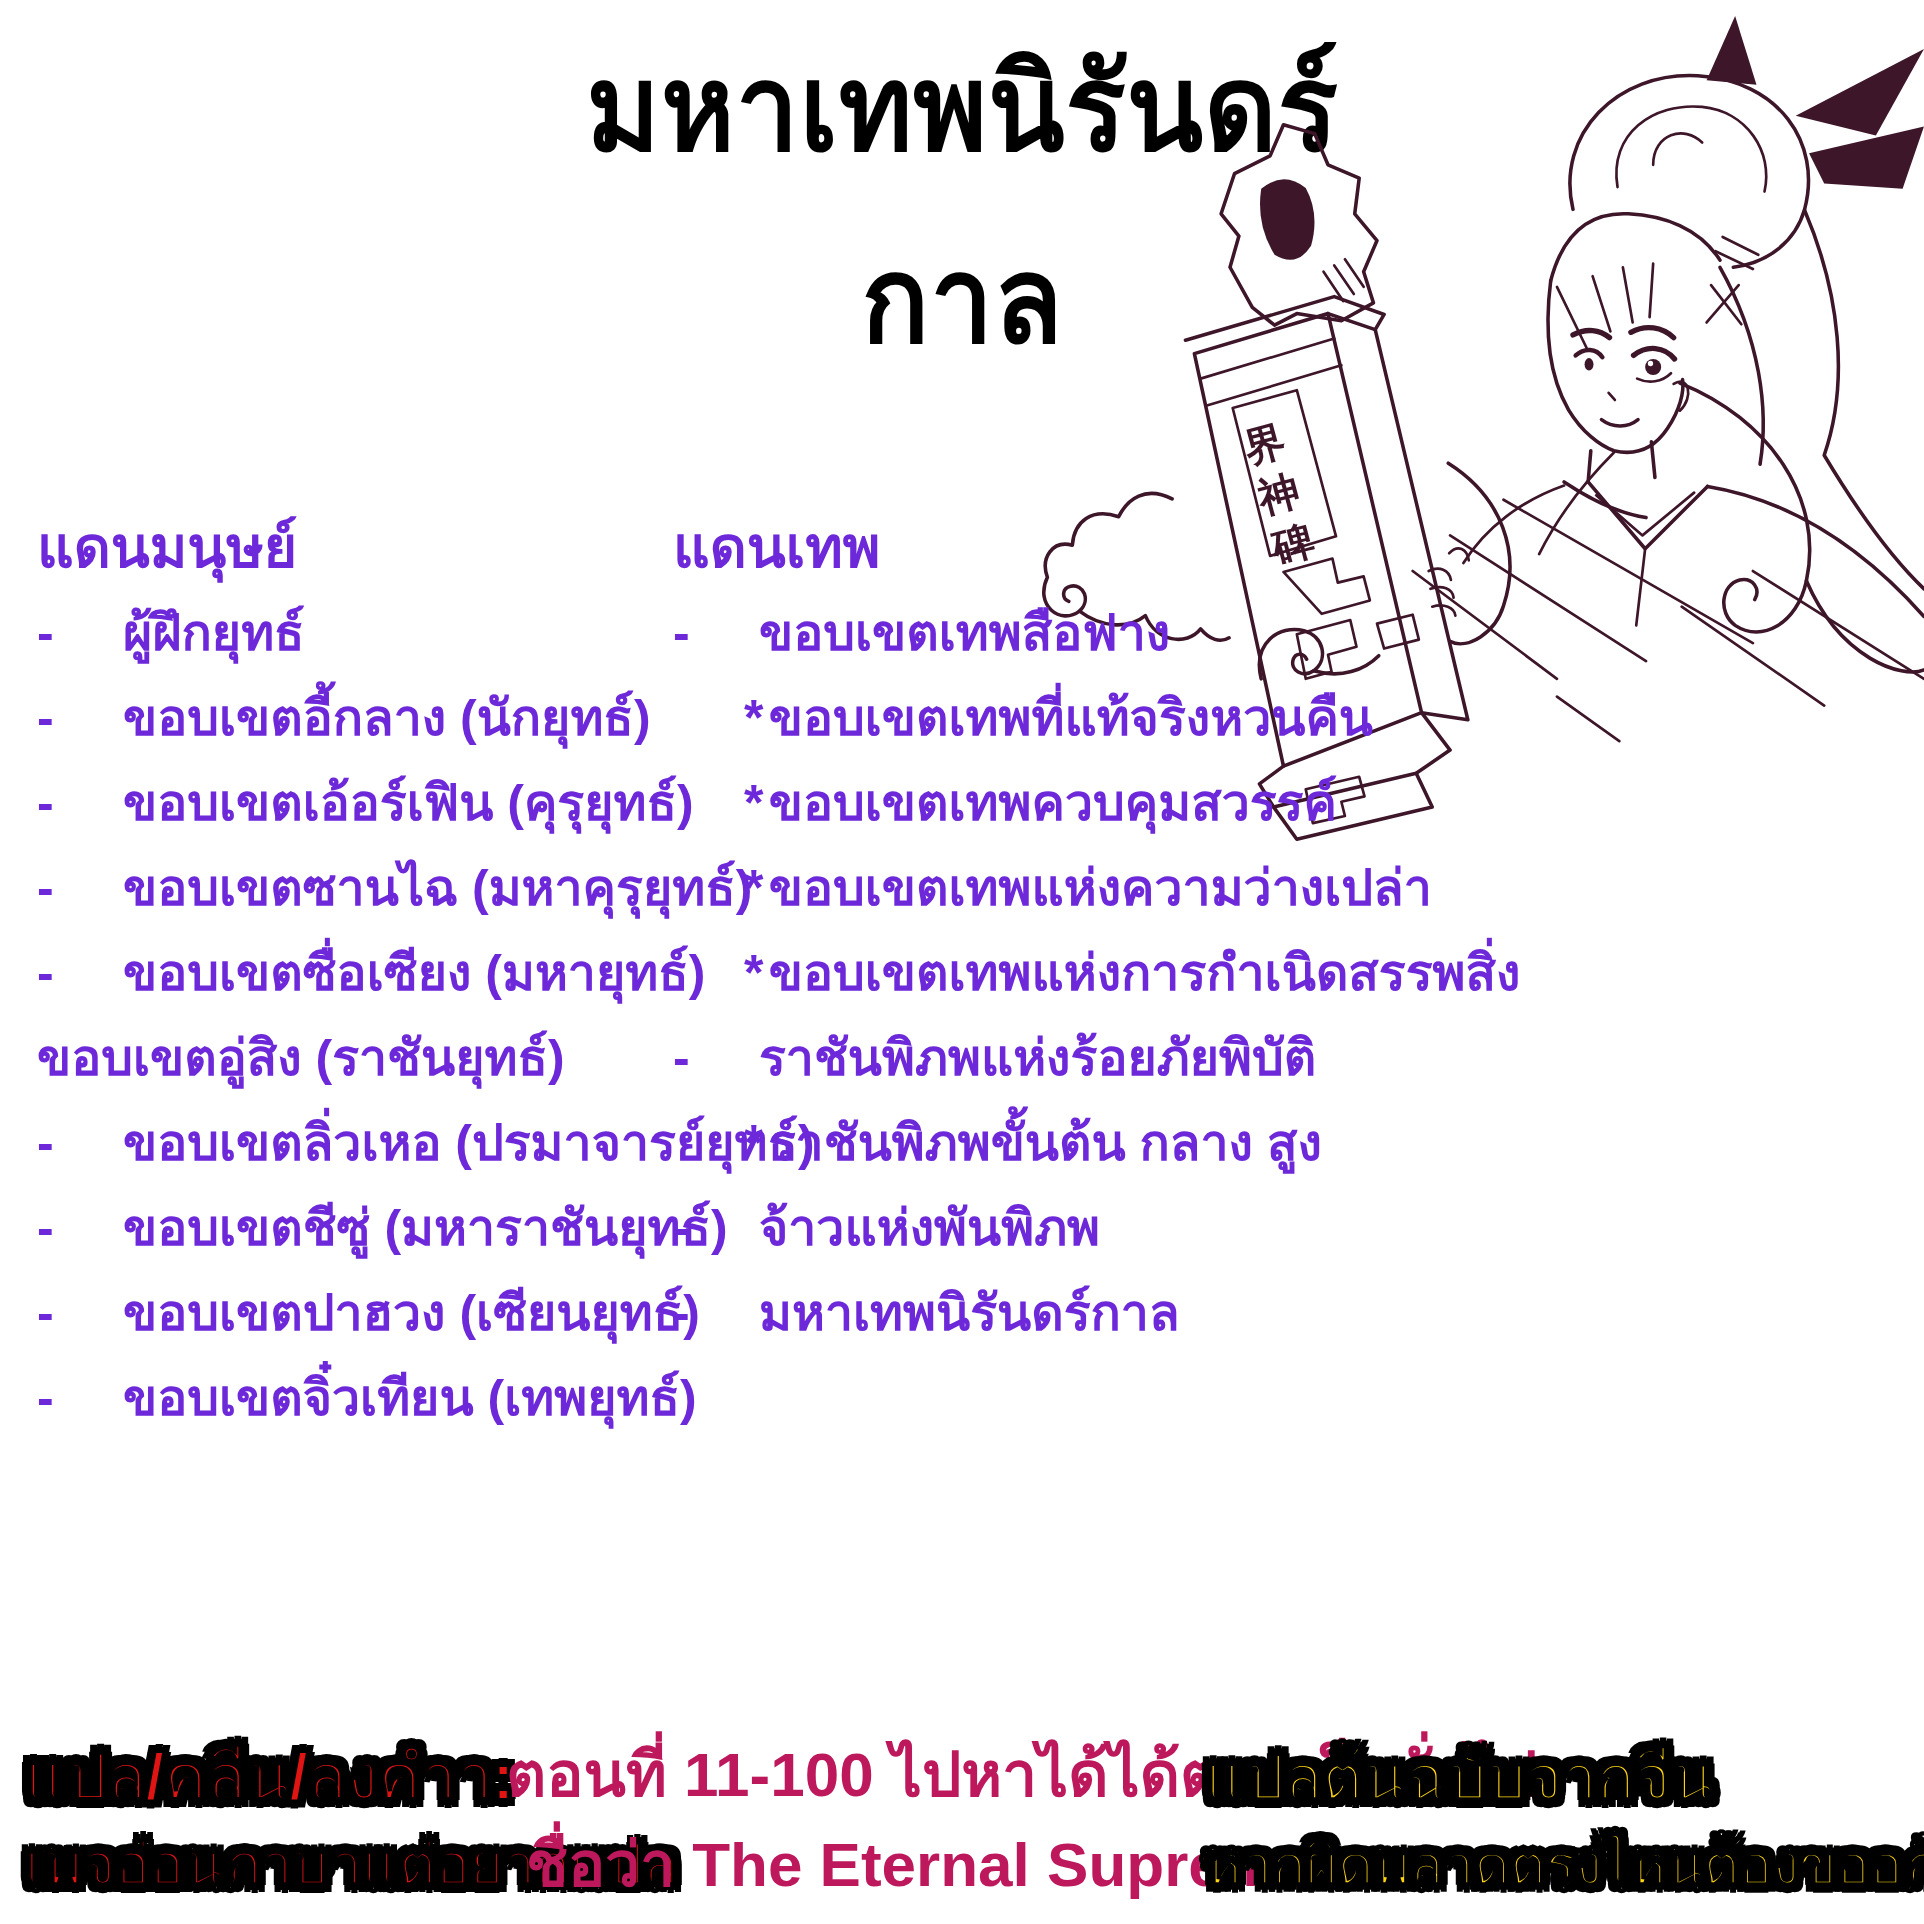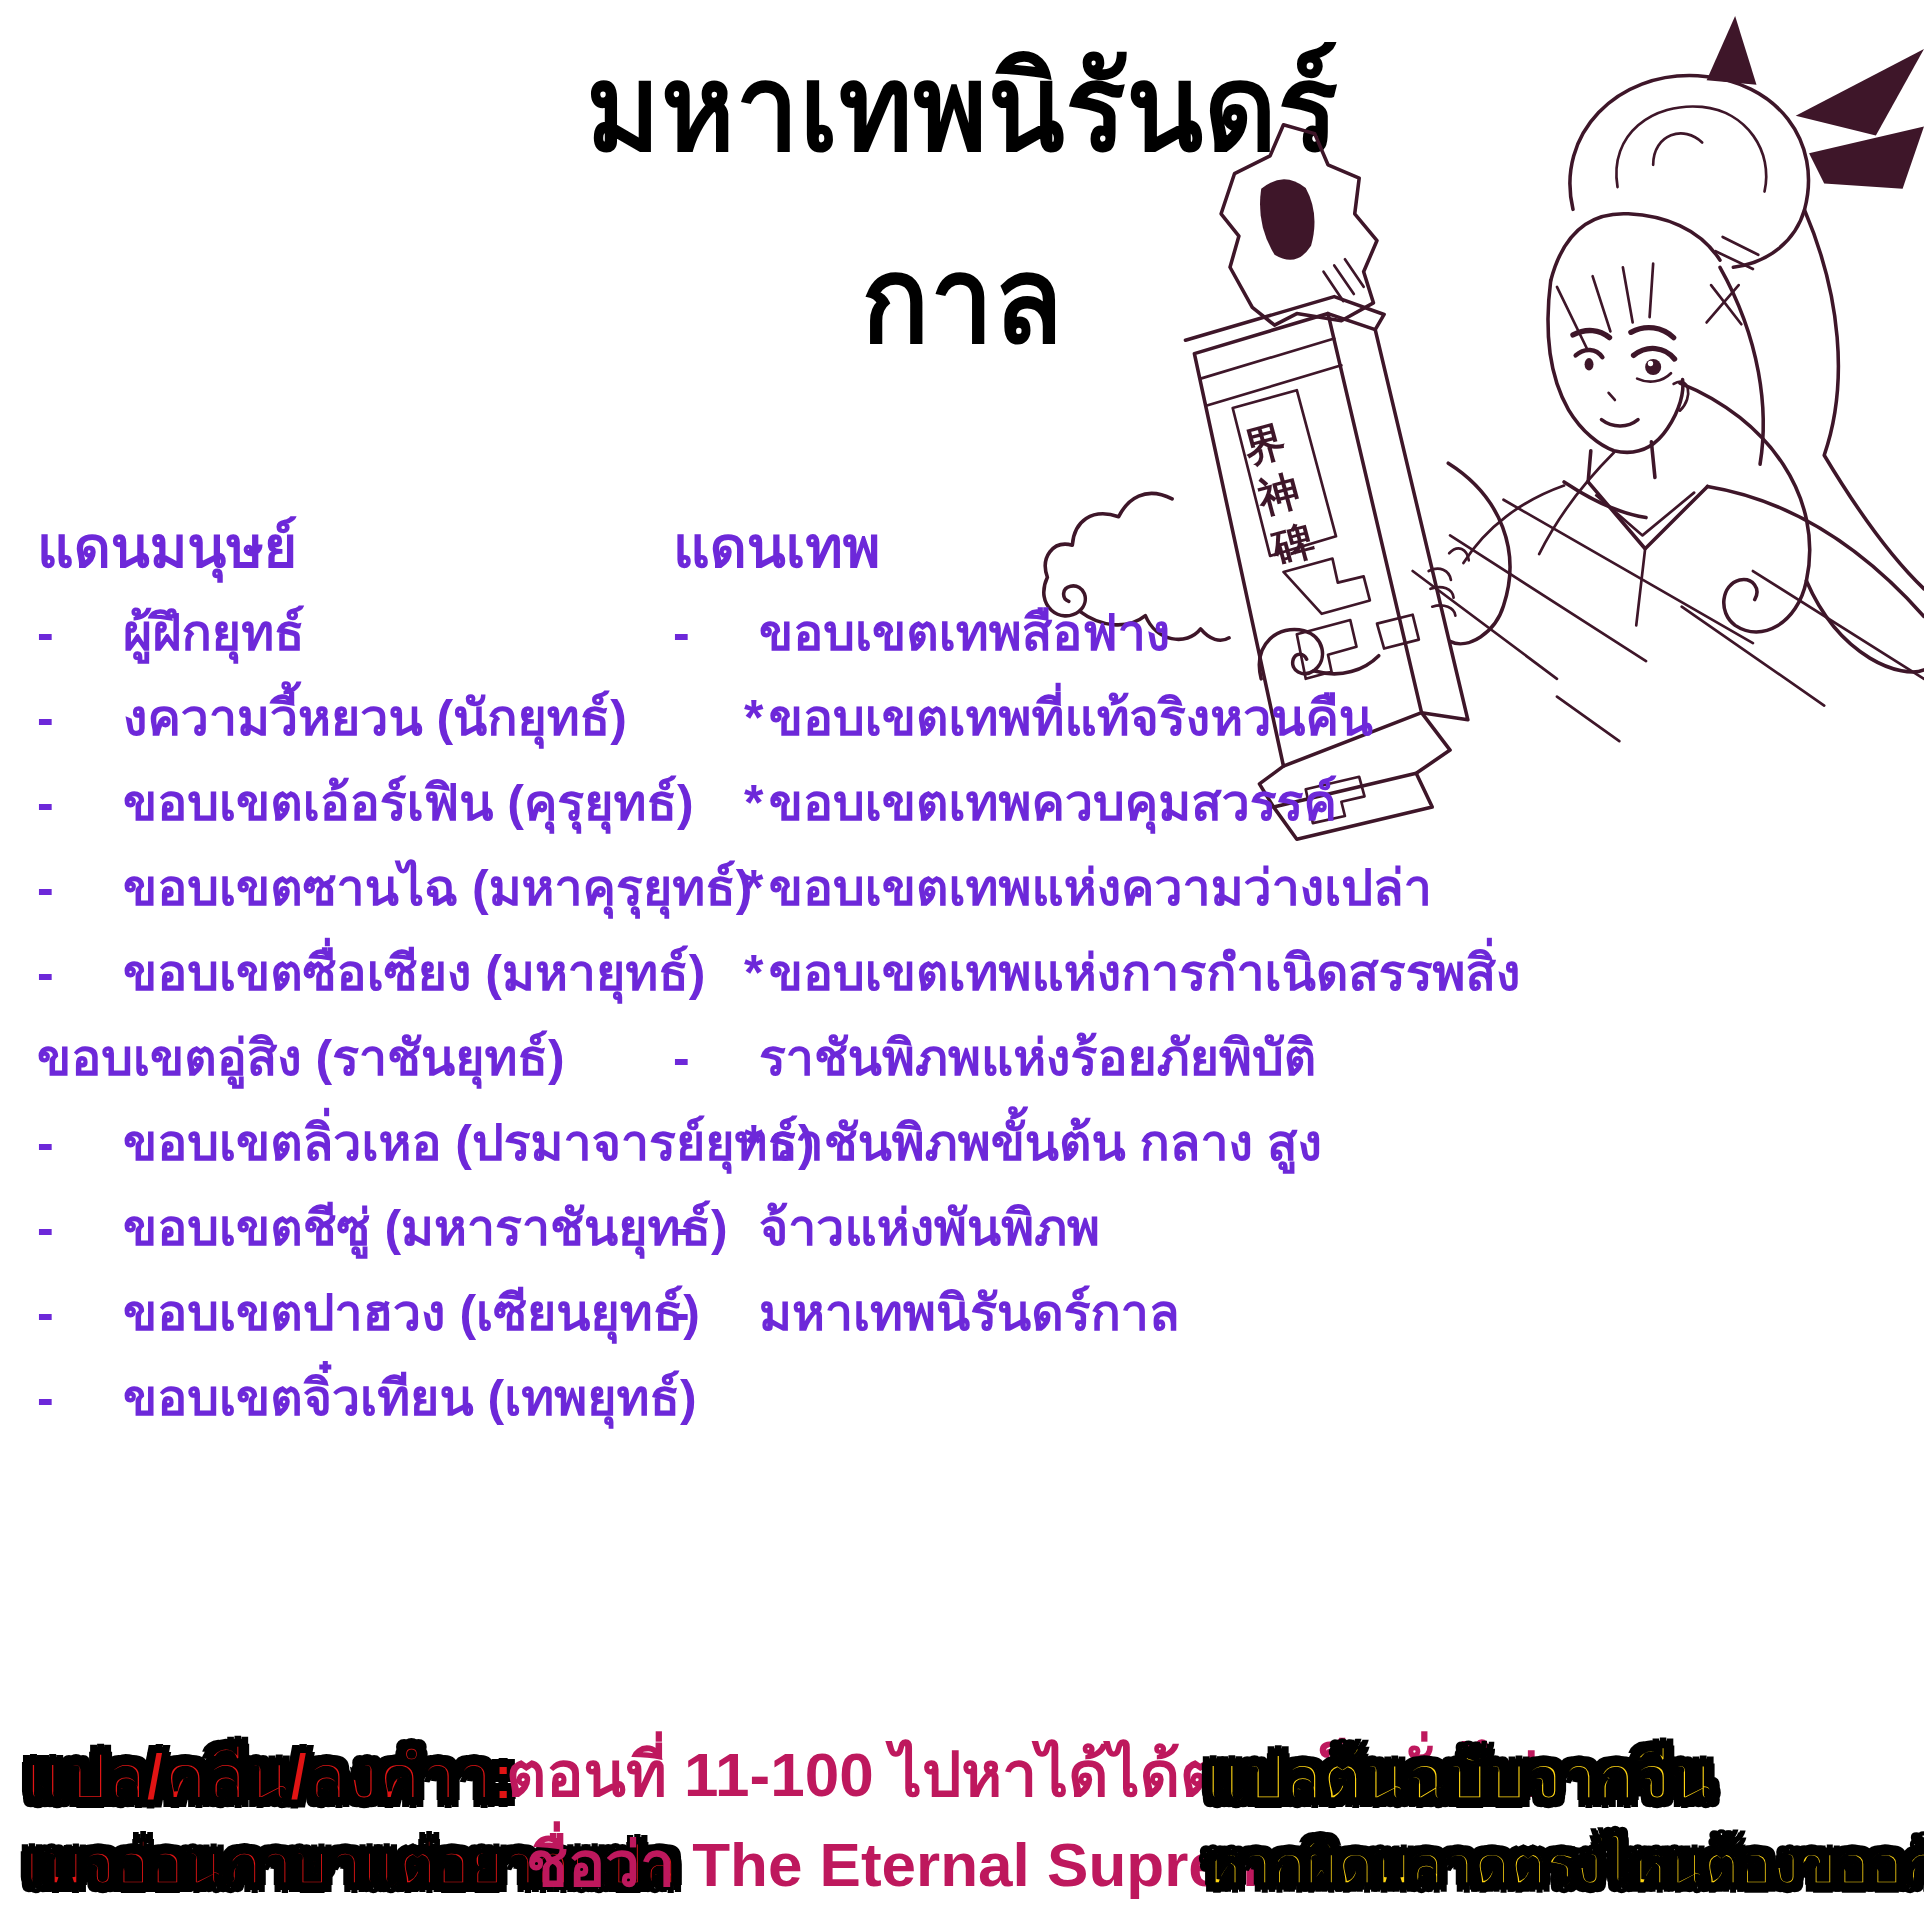--- a/index.html
+++ b/index.html
@@ -147,21 +147,21 @@
 </svg>
 
 <div class="abs col" id="col-left">
   <div class="col-header">แดนมนุษย์</div>
   <div class="li p-dash">
       <span class="pfx">-</span>
       <span>ผู้ฝึกยุทธ์</span>
     </div>
   <div class="li p-dash">
       <span class="pfx">-</span>
-      <span>งความวี้หยวน (นักยุทธ์)</span>
+      <span>ขอบเขตอี้กลาง (นักยุทธ์)</span>
     </div>
   <div class="li p-dash">
       <span class="pfx">-</span>
       <span>ขอบเขตเอ้อร์เฟิน (คุรุยุทธ์)</span>
     </div>
   <div class="li p-dash">
       <span class="pfx">-</span>
       <span>ขอบเขตซานไฉ (มหาคุรุยุทธ์)</span>
     </div>
   <div class="li p-dash">

